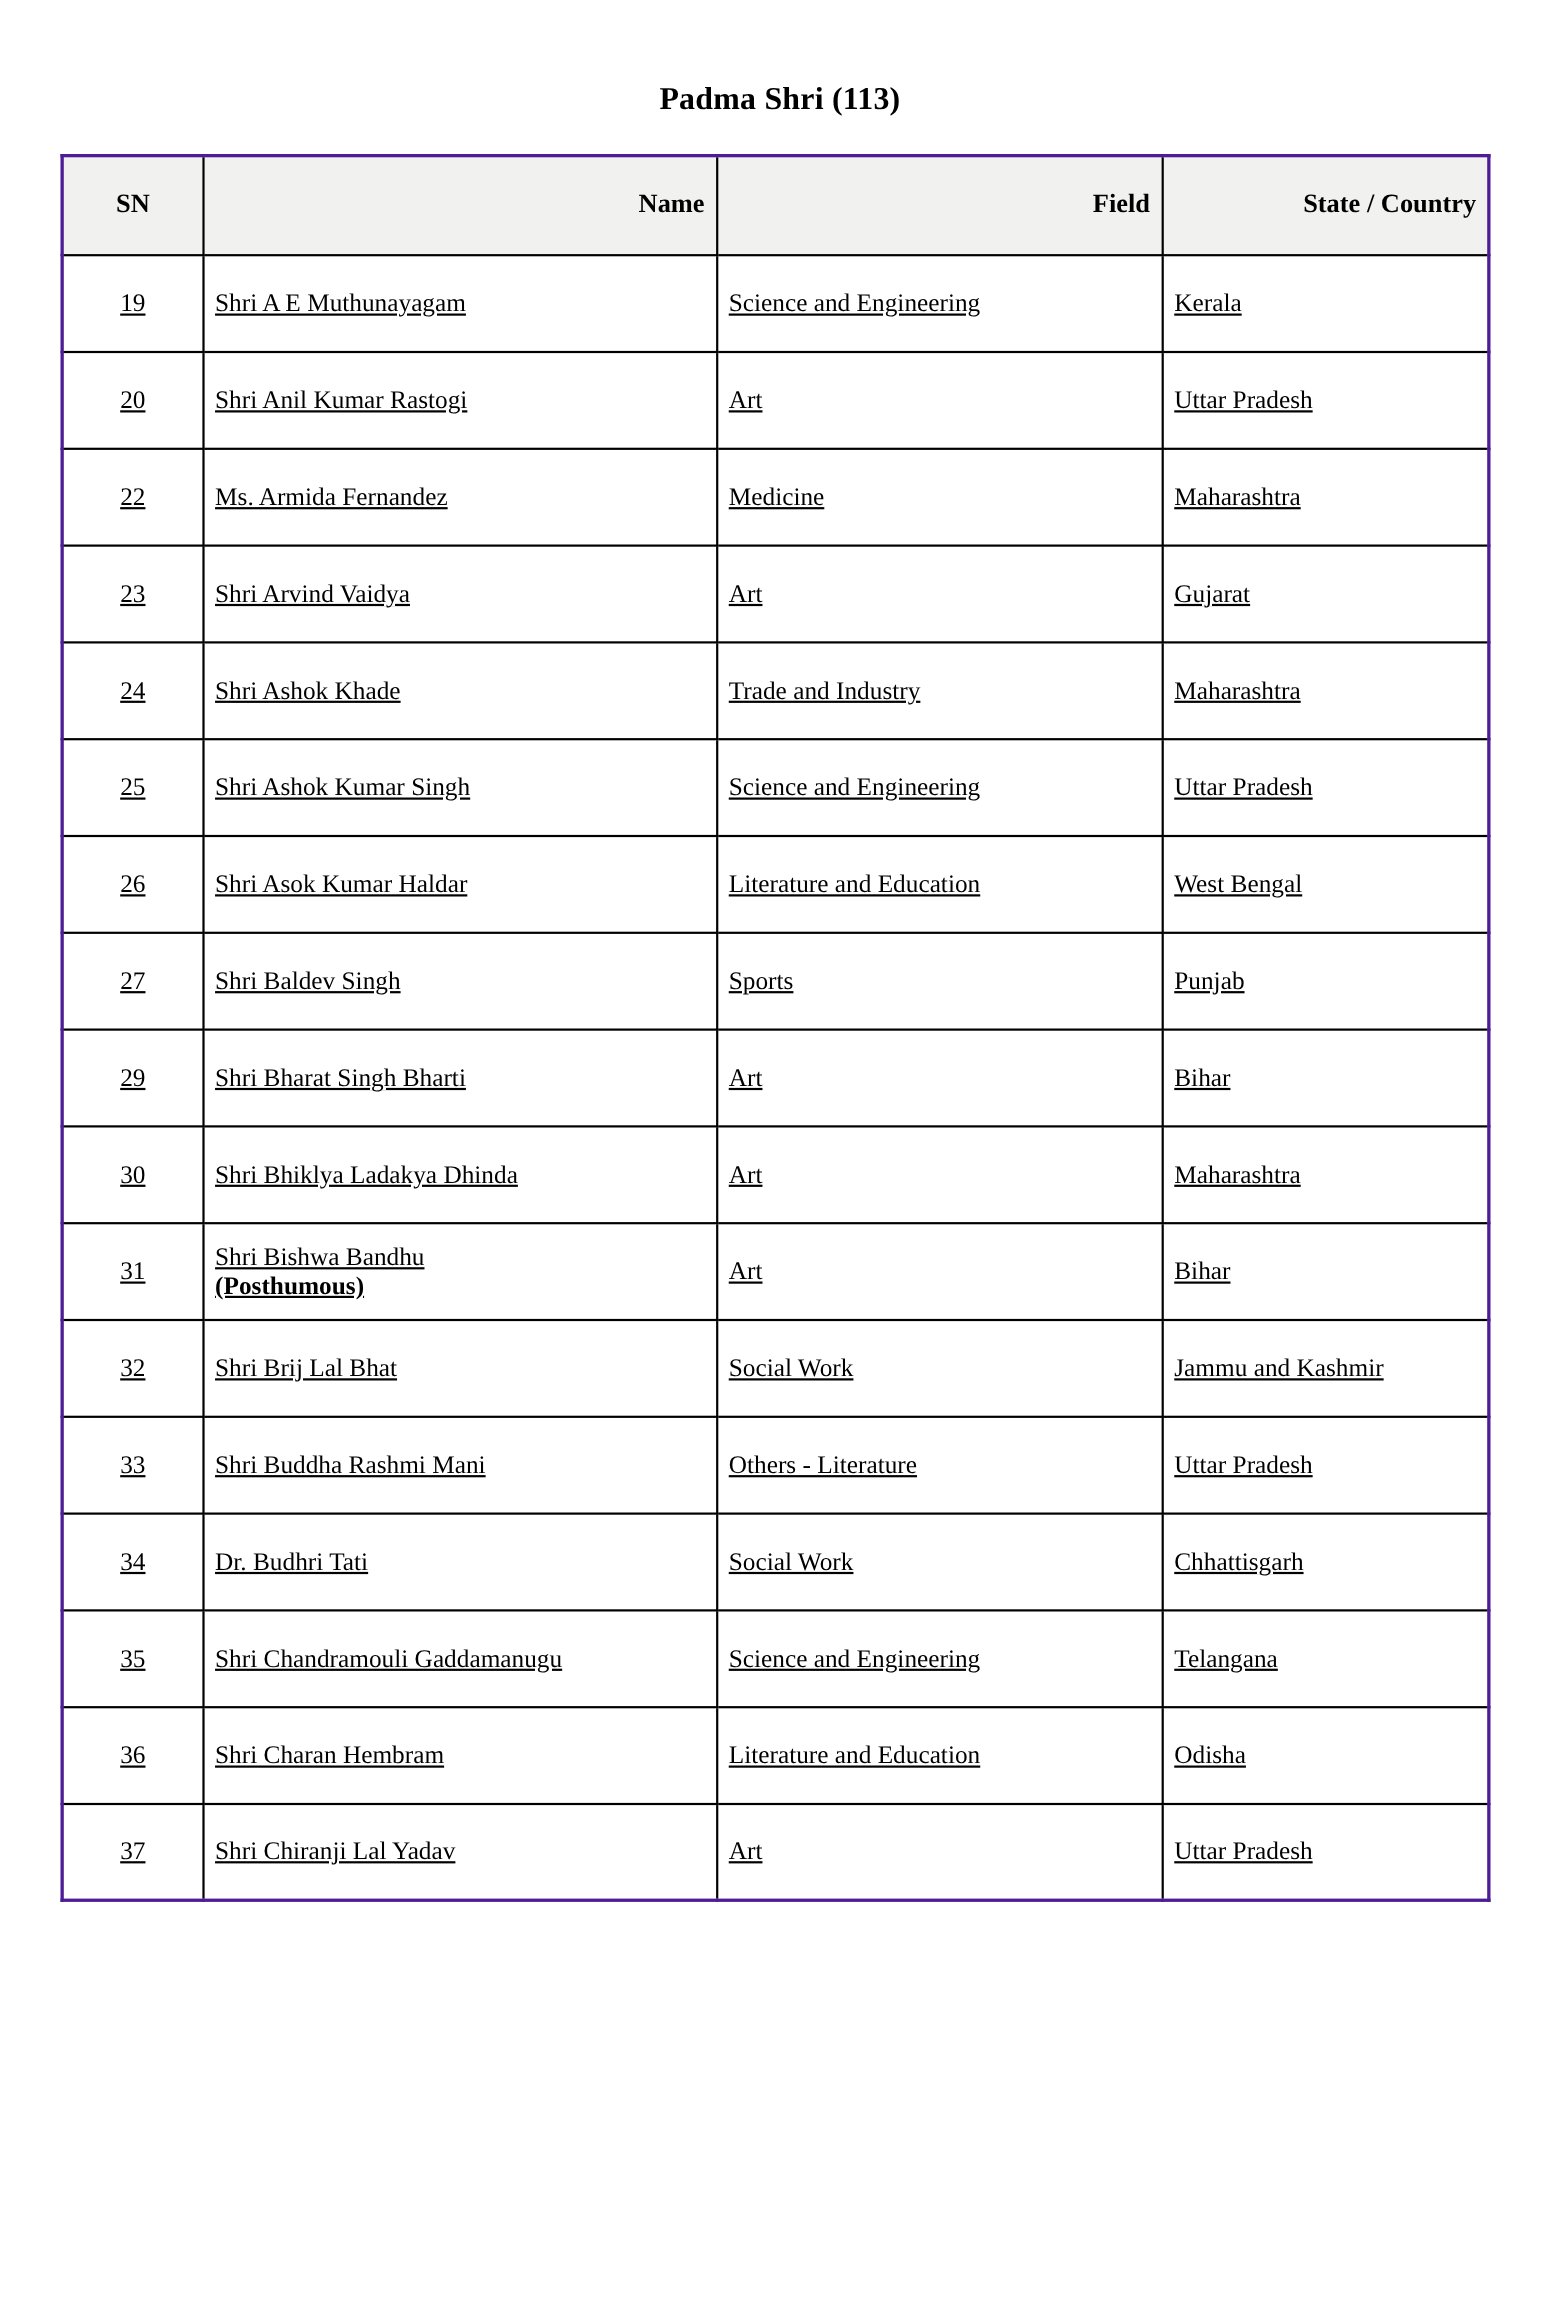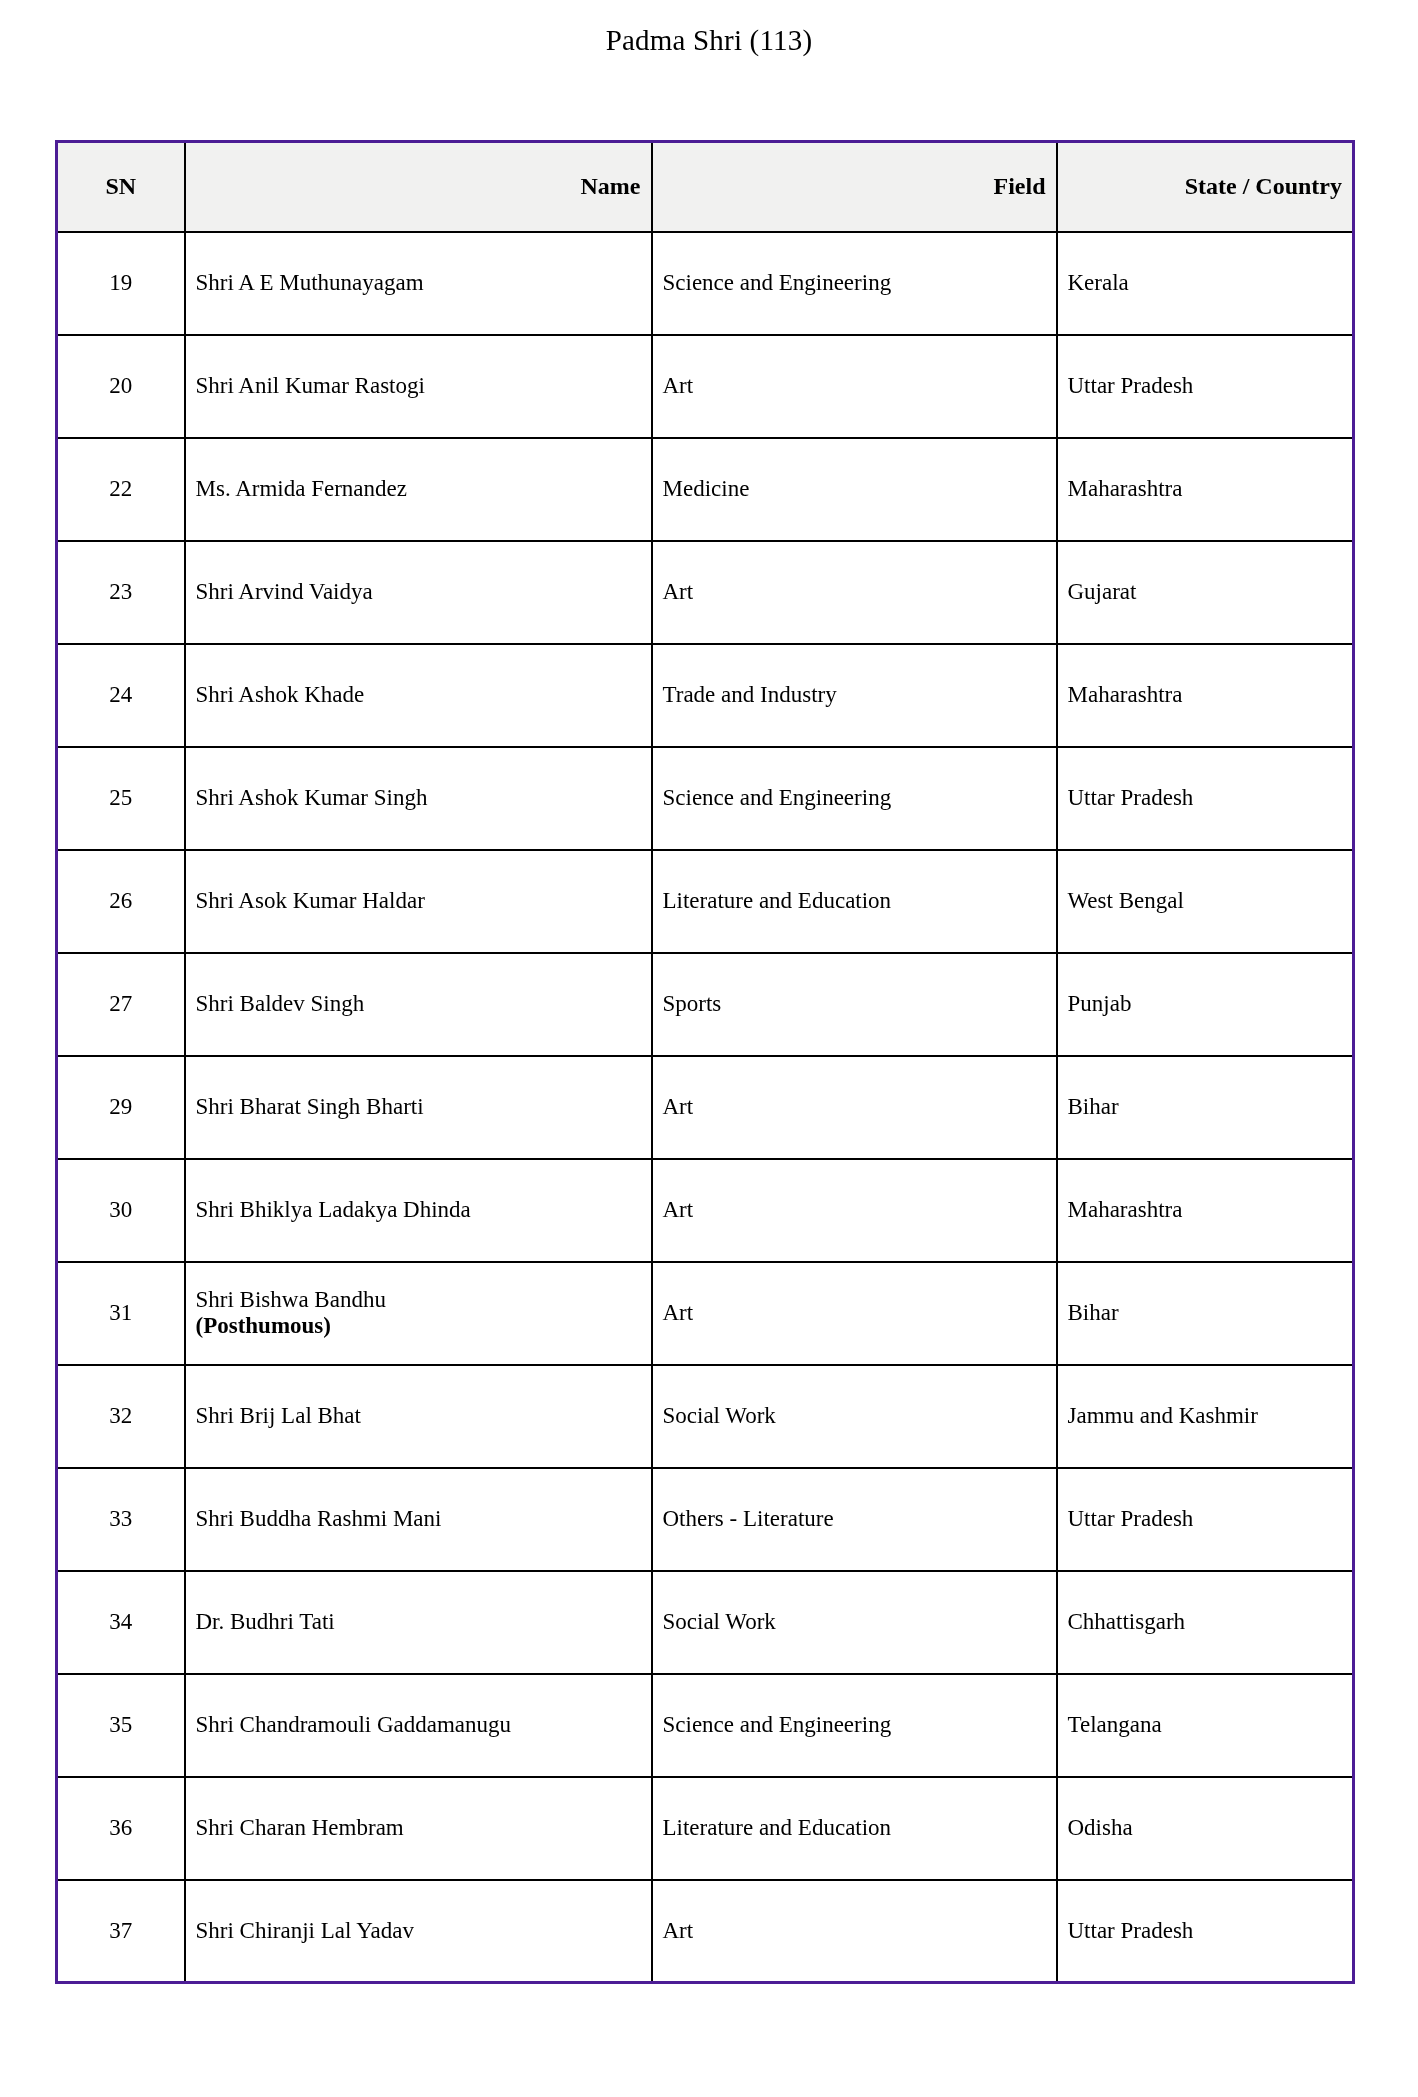--- a/index.html
+++ b/index.html
@@ -9,25 +9,26 @@
     color: #000000;
   }
   .page {
     position: relative;
     width: 1418px;
     height: 2097px;
     background: #ffffff;
     overflow: hidden;
   }
   .doc-title {
-    padding-top: 24px;
+    padding-top: 42px;
     text-align: center;
     font-size: 29px;
-    font-weight: normal;
+    font-weight: bold;
     letter-spacing: 0.2px;
+    margin-top: 32px;
   }
   table.awards {
     position: absolute;
     left: 55px;
     top: 140px;
     width: 1297px;
     border-collapse: collapse;
     table-layout: fixed;
   }
   table.awards col.c-sn    { width: 128px; }
@@ -43,21 +44,21 @@
   table.awards { border: 3px solid #4c1d95; }
   table.awards thead th {
     background: #f1f1f0;
     height: 90px;
     font-weight: bold;
     font-size: 24px;
     text-align: right;
     padding: 0 10px;
   }
   table.awards thead th.sn-col { text-align: center; padding: 0; }
-  table.awards tbody tr { height: 103px; }
+  table.awards tbody tr { height: 88px; text-decoration: underline; }
   table.awards td.sn-cell { text-align: center; }
   table.awards td.name-cell,
   table.awards td.field-cell,
   table.awards td.state-cell { padding: 0 10px; text-align: left; }
   .name-suffix {
     display: block;
     font-weight: bold;
   }
   .name-suffix:empty { display: none; }
 </style>

